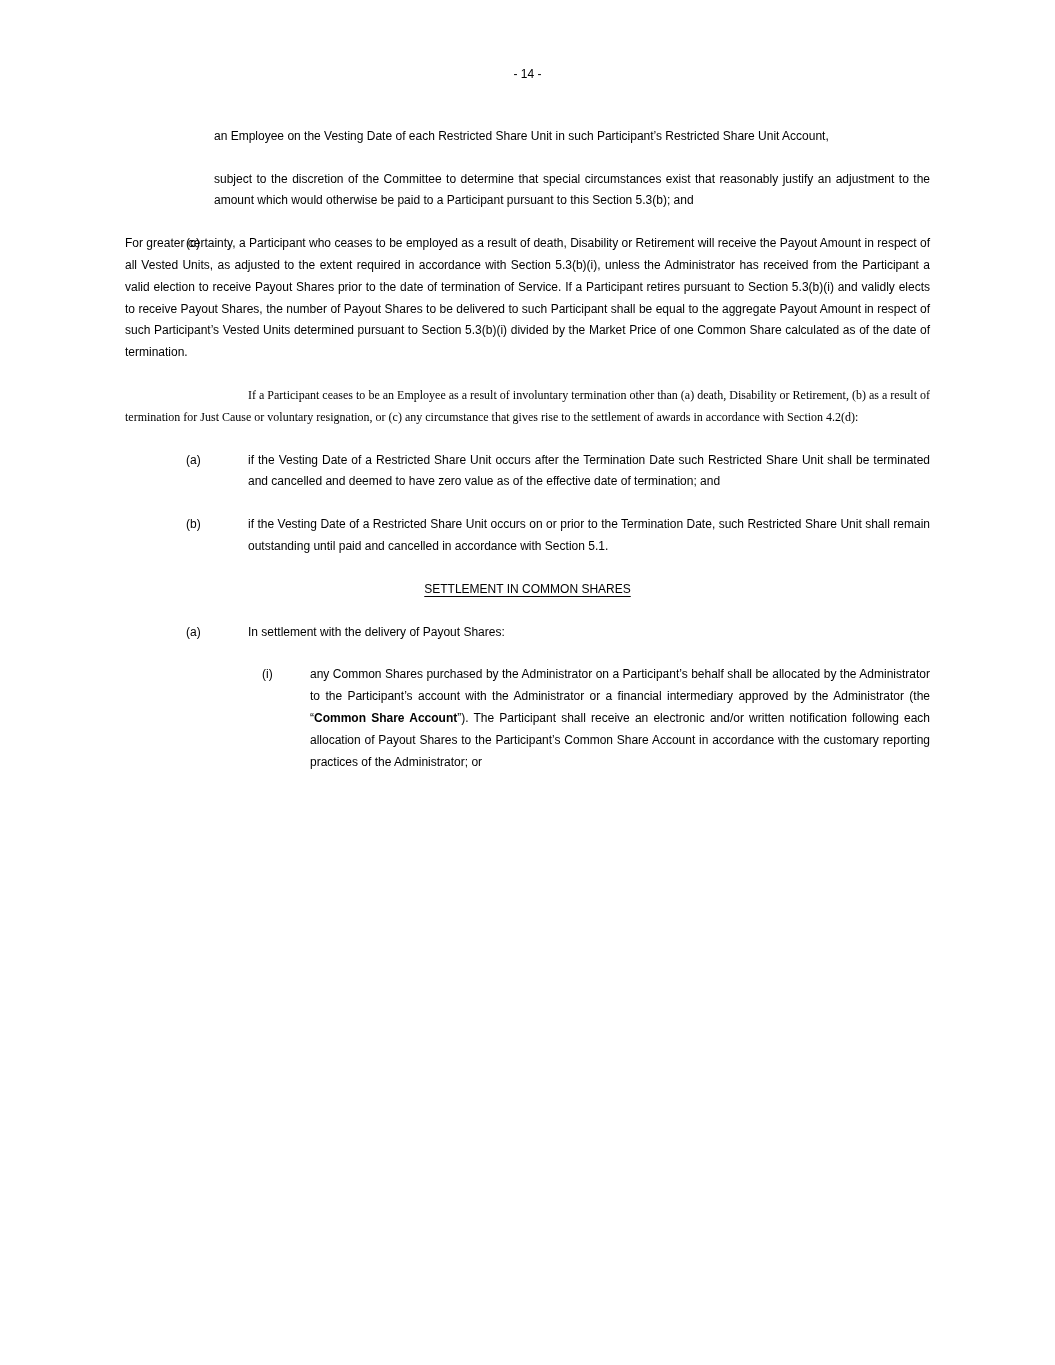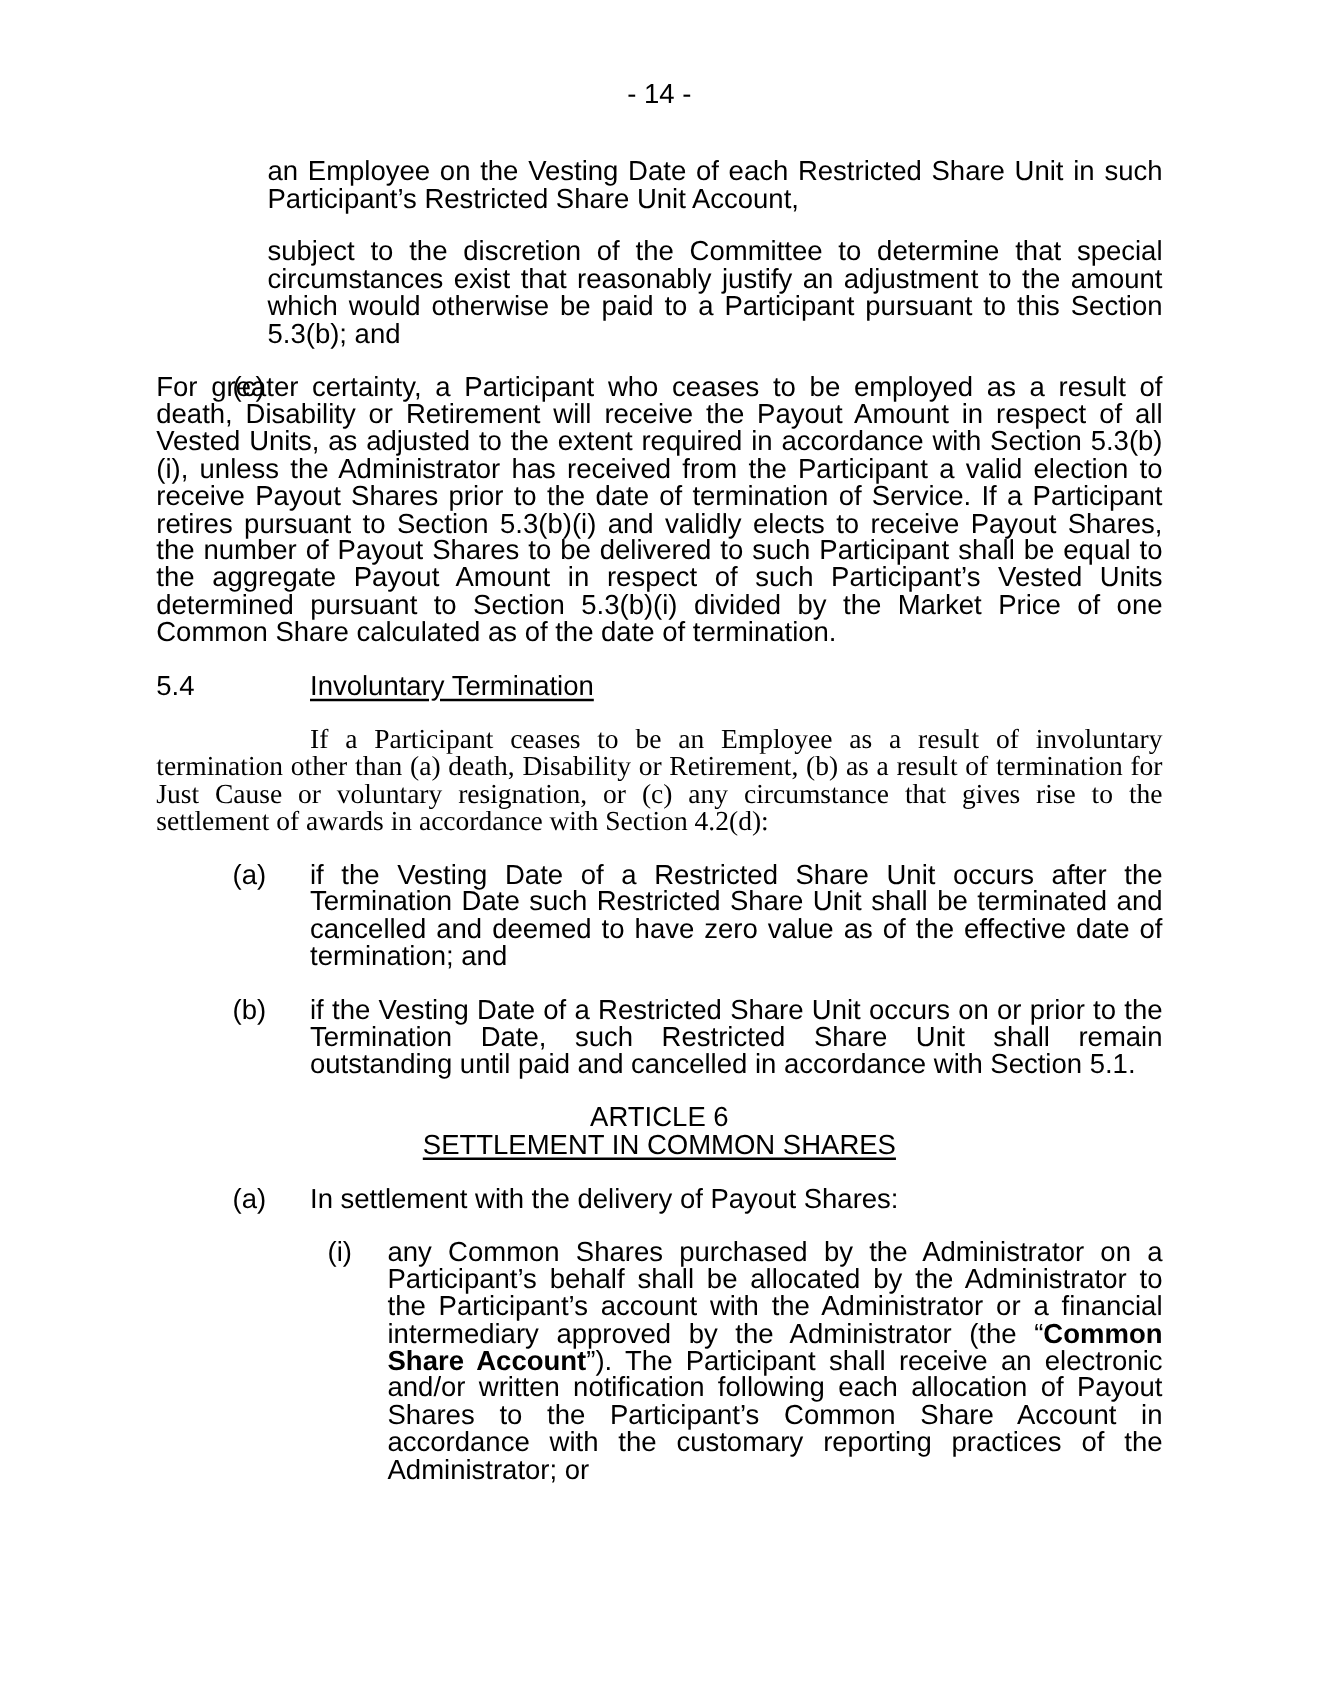--- a/index.html
+++ b/index.html
@@ -3,21 +3,21 @@
 <meta charset="utf-8">
 <style>
   html, body { margin: 0; padding: 0; background: #ffffff; }
   .page {
     position: relative;
     width: 1055px;
     height: 1365px;
     background: #ffffff;
     color: #000000;
     font-family: "Liberation Sans", "DejaVu Sans", sans-serif;
-    font-size: 22px;
+    font-size: 12px;
     line-height: 21.8px;
     box-sizing: border-box;
     padding: 64px 125px 0 125px;
     overflow: hidden;
   }
   p { margin: 0; }
   .page-number { text-align: center; margin-bottom: 40px; }
   .just { text-align: justify; }
   .gap { margin-top: 21px; }
   .indent-1 { margin-left: 89px; }
@@ -43,39 +43,34 @@
   <p class="indent-2 just">an Employee on the Vesting Date of each Restricted Share Unit in such Participant’s Restricted Share Unit Account,</p>
 
   <p class="indent-1 just gap">subject to the discretion of the Committee to determine that special circumstances exist that reasonably justify an adjustment to the amount which would otherwise be paid to a Participant pursuant to this Section 5.3(b); and</p>
 
   <div class="li gap">
     <span class="marker">(c)</span>
   </div>
 
   <p class="just gap">For greater certainty, a Participant who ceases to be employed as a result of death, Disability or Retirement will receive the Payout Amount in respect of all Vested Units, as adjusted to the extent required in accordance with Section 5.3(b)(i), unless the Administrator has received from the Participant a valid election to receive Payout Shares prior to the date of termination of Service. If a Participant retires pursuant to Section 5.3(b)(i) and validly elects to receive Payout Shares, the number of Payout Shares to be delivered to such Participant shall be equal to the aggregate Payout Amount in respect of such Participant’s Vested Units determined pursuant to Section 5.3(b)(i) divided by the Market Price of one Common Share calculated as of the date of termination.</p>
 
-  <div class="sec-head gap">
-    <span class="sec-num">5.4</span>
-    <span class="underline">Involuntary Termination</span>
-  </div>
 
   <p class="just first-indent gap">If a Participant ceases to be an Employee as a result of involuntary termination other than (a) death, Disability or Retirement, (b) as a result of termination for Just Cause or voluntary resignation, or (c) any circumstance that gives rise to the settlement of awards in accordance with Section 4.2(d):</p>
 
   <div class="li gap">
     <span class="marker">(a)</span>
     <p class="just">if the Vesting Date of a Restricted Share Unit occurs after the Termination Date such Restricted Share Unit shall be terminated and cancelled and deemed to have zero value as of the effective date of termination; and</p>
   </div>
 
   <div class="li gap">
     <span class="marker">(b)</span>
     <p class="just">if the Vesting Date of a Restricted Share Unit occurs on or prior to the Termination Date, such Restricted Share Unit shall remain outstanding until paid and cancelled in accordance with Section 5.1.</p>
   </div>
 
   <div class="center gap">
-    <div>ARTICLE 6</div>
     <div class="underline">SETTLEMENT IN COMMON SHARES</div>
   </div>
 
 
   <div class="li gap">
     <span class="marker">(a)</span>
     <p>In settlement with the delivery of Payout Shares:</p>
   </div>
 
   <div class="li2 gap">

